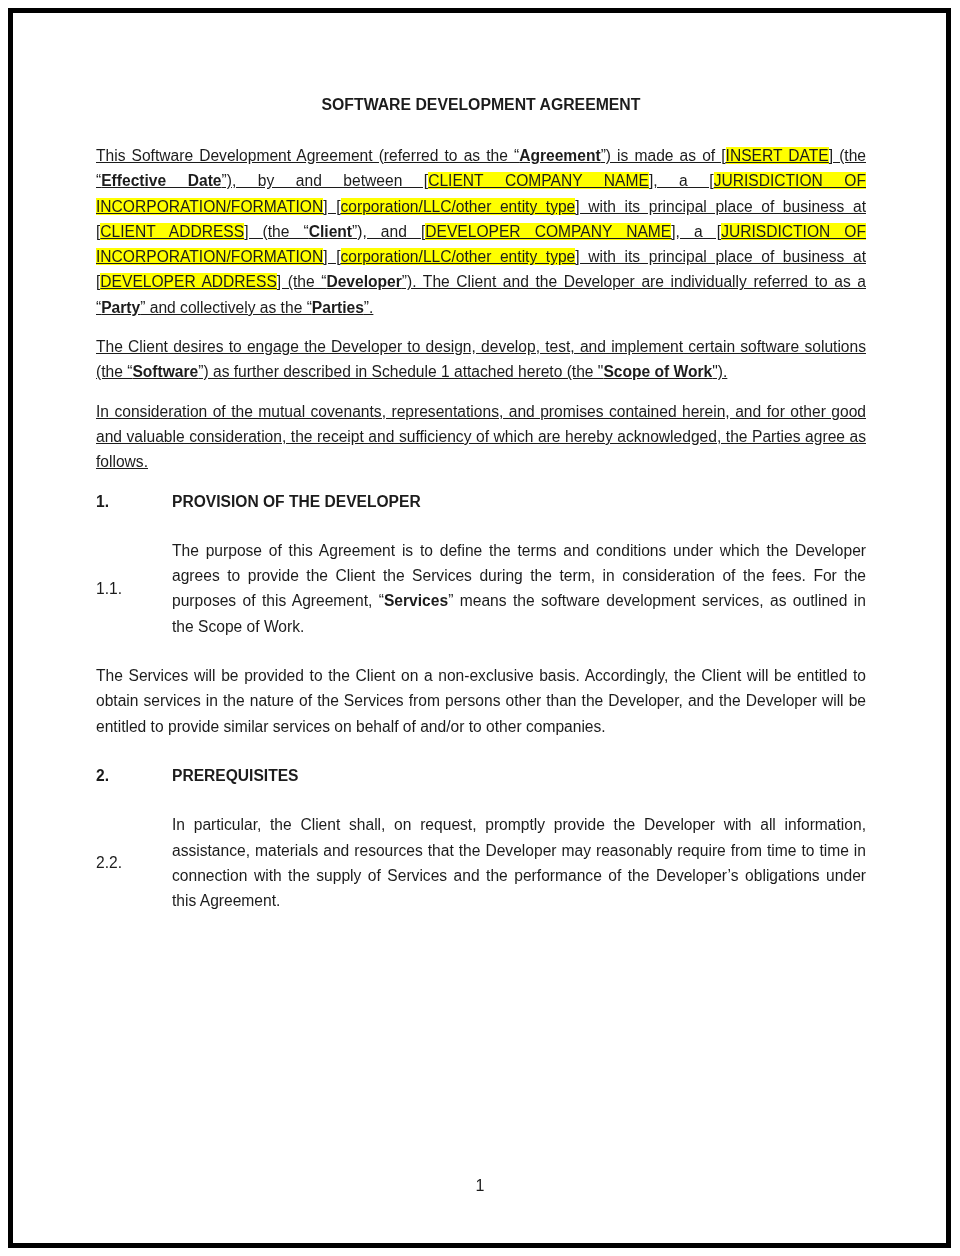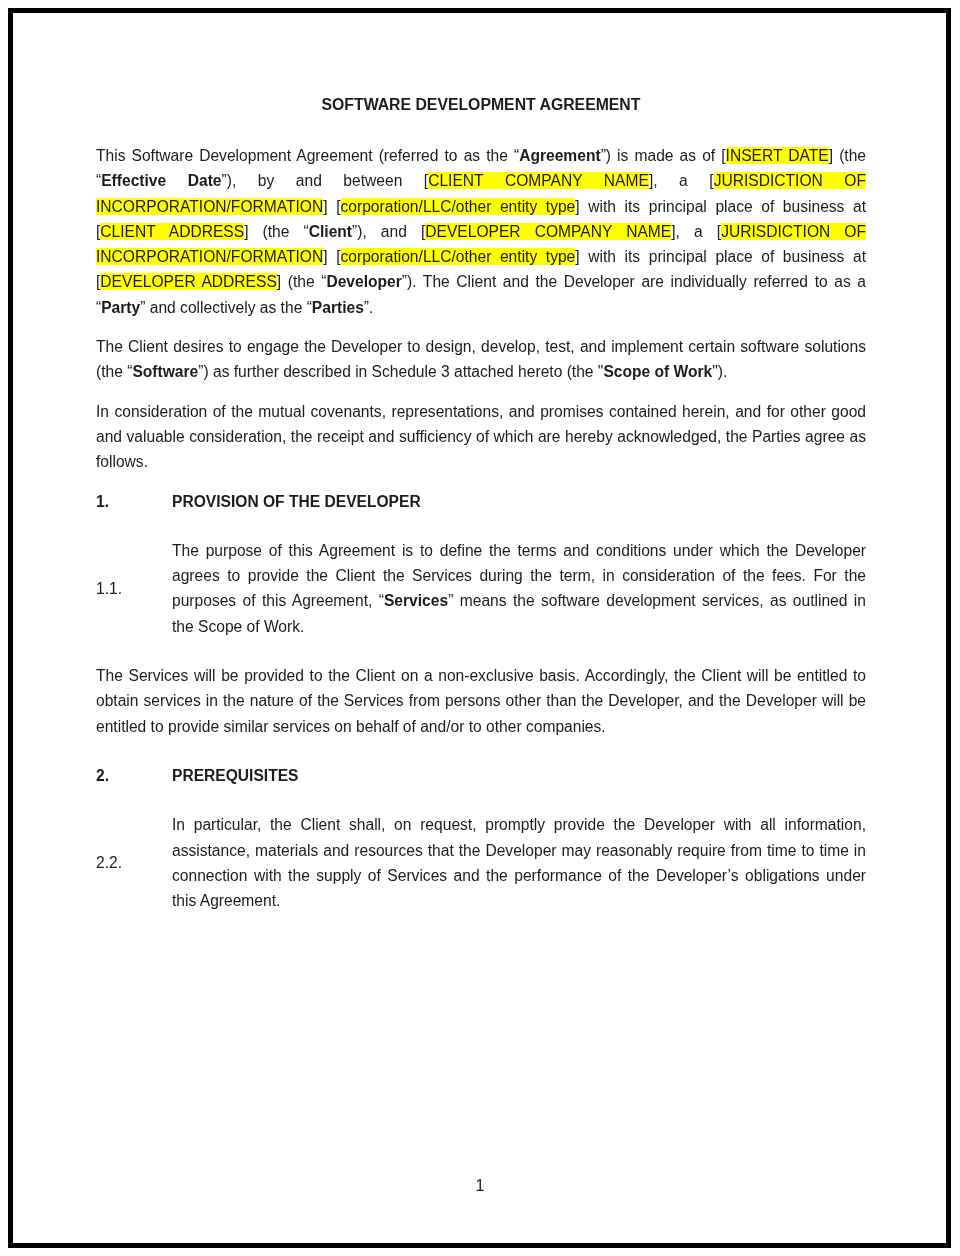--- a/index.html
+++ b/index.html
@@ -29,20 +29,21 @@
     font-weight: 700;
     font-size: 15.8px;
     line-height: 25px;
     margin: 0 0 26px 0;
   }
   .para {
     font-size: 15.6px;
     line-height: 25.3px;
     text-align: justify;
     margin: 0 0 14px 0;
+    text-decoration: underline;
   }
   .hl { background: #ffff00; }
   .b  { font-weight: 700; }
   .sec-head {
     display: flex;
     font-weight: 700;
     font-size: 15.6px;
     line-height: 25.3px;
     margin: 5px 0 24px 0;
   }
@@ -73,21 +74,21 @@
 </head>
 <body>
 
 <div class="page-border"></div>
 
 <div class="content">
   <div class="doc-title">SOFTWARE DEVELOPMENT AGREEMENT</div>
 
   <div>
       <p class="para"><span>This Software Development Agreement (referred to as the “</span><span class="b">Agreement</span><span>”) is made as of [</span><span class="hl">INSERT DATE</span><span>] (the “</span><span class="b">Effective Date</span><span>”), by and between [</span><span class="hl">CLIENT COMPANY NAME</span><span>], a [</span><span class="hl">JURISDICTION OF INCORPORATION/FORMATION</span><span>] [</span><span class="hl">corporation/LLC/other entity type</span><span>] with its principal place of business at [</span><span class="hl">CLIENT ADDRESS</span><span>] (the “</span><span class="b">Client</span><span>”), and [</span><span class="hl">DEVELOPER COMPANY NAME</span><span>], a [</span><span class="hl">JURISDICTION OF INCORPORATION/FORMATION</span><span>] [</span><span class="hl">corporation/LLC/other entity type</span><span>] with its principal place of business at [</span><span class="hl">DEVELOPER ADDRESS</span><span>] (the “</span><span class="b">Developer</span><span>”). The Client and the Developer are individually referred to as a “</span><span class="b">Party</span><span>” and collectively as the “</span><span class="b">Parties</span><span>”.</span></p>
-      <p class="para"><span>The Client desires to engage the Developer to design, develop, test, and implement certain software solutions (the “</span><span class="b">Software</span><span>”) as further described in Schedule 3 attached hereto (the "</span><span class="b">Scope of Work</span><span>").</span></p>
+      <p class="para"><span>The Client desires to engage the Developer to design, develop, test, and implement certain software solutions (the “</span><span class="b">Software</span><span>”) as further described in Schedule 1 attached hereto (the "</span><span class="b">Scope of Work</span><span>").</span></p>
       <p class="para"><span>In consideration of the mutual covenants, representations, and promises contained herein, and for other good and valuable consideration, the receipt and sufficiency of which are hereby acknowledged, the Parties agree as follows.</span></p>
     </div>
 
   <div>
       <div class="sec-head">
         <span class="num">1.</span>
         <span>PROVISION OF THE DEVELOPER</span>
       </div>
       <div class="item">
         <span class="num">1.1.</span>

